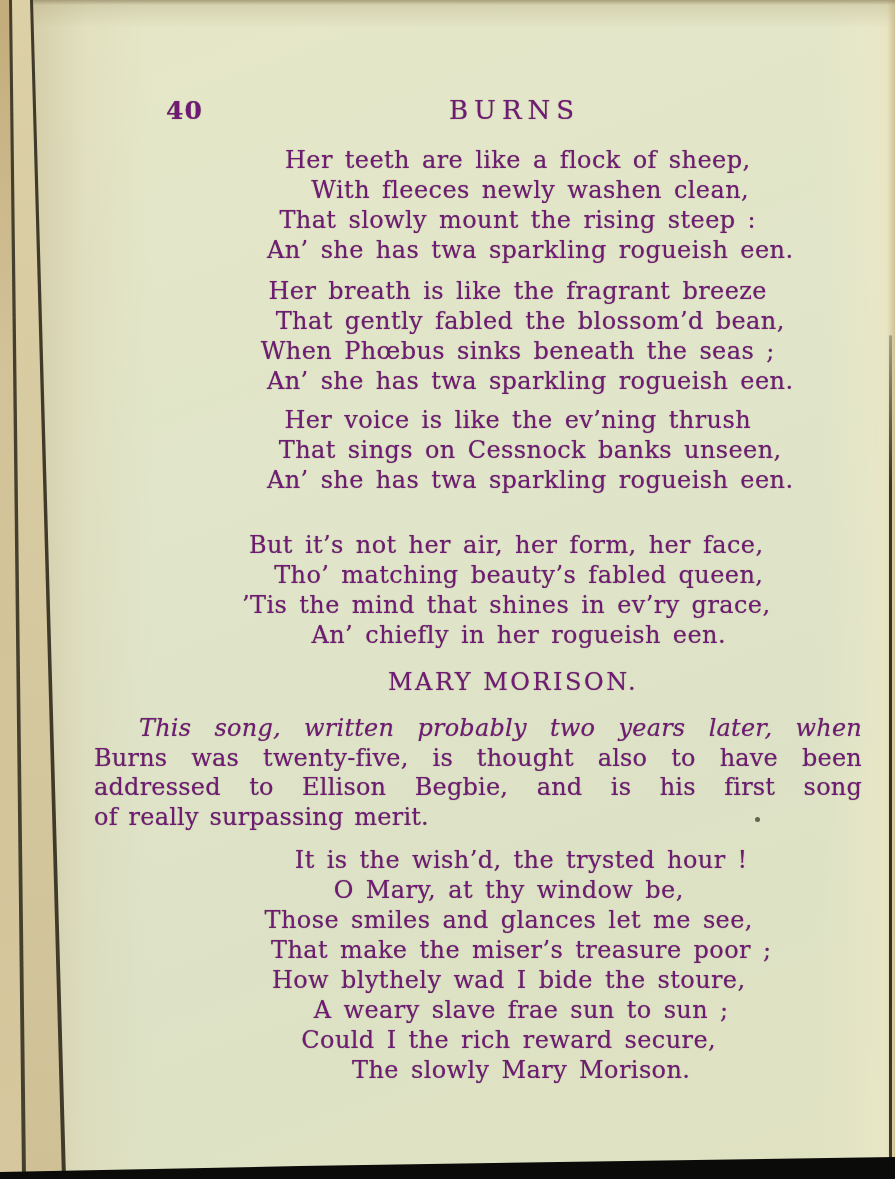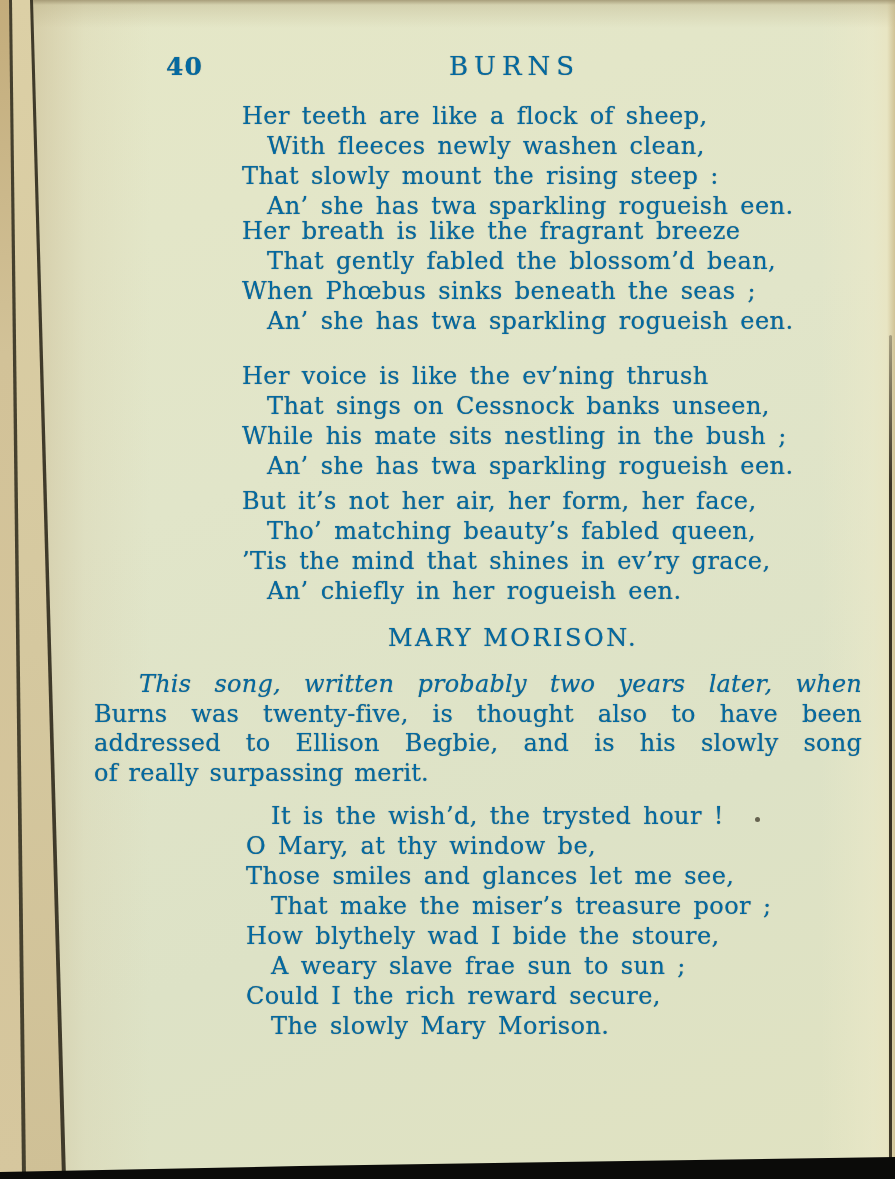--- a/index.html
+++ b/index.html
@@ -29,29 +29,30 @@
     position:absolute;left:889px;top:335px;width:3px;height:828px;
     background:linear-gradient(to bottom, rgba(58,52,38,.35), #3a3426 18%, #332e20 70%, #3f3929);
     border-radius:2px;
   }
   .bottom-edge{
     position:absolute;inset:0;background:#0b0b09;
     clip-path:polygon(0 1172px,300px 1166px,895px 1157px,895px 1179px,0 1179px);
   }
   
   .txt{
-    position:absolute;color:#0369a1;
+    position:absolute;color:#701a75;
     text-shadow:0 0 1px rgba(40,36,24,.55);
     white-space:nowrap;
+    margin-top:44px;
   }
   .pagenum{left:166px;top:52px;font-size:25px;font-weight:bold;letter-spacing:1px;}
   .running-title{left:449px;top:51px;font-size:26px;letter-spacing:6px;}
-  .stanza{font-size:24px;line-height:30px;word-spacing:4px;letter-spacing:.4px;left:242px;}
+  .stanza{font-size:24px;line-height:30px;word-spacing:4px;letter-spacing:.4px;left:242px;text-align:center;}
   .stanza .indent{padding-left:25px;}
-  .s1{top:101px}.s2{top:216px}.s3{top:361px}.s4{top:486px}.s5{top:801px;left:246px}
+  .s1{top:101px}.s2{top:232px}.s3{top:361px}.s4{top:486px}.s5{top:801px;left:246px}
   .section-heading{left:388px;top:624px;font-size:24px;letter-spacing:2.5px;}
   .prose{left:94px;top:670px;width:768px;font-size:24px;line-height:29.5px;word-spacing:3px;letter-spacing:.2px;white-space:normal;}
   .prose-line{text-align:justify;text-align-last:justify;}
   .prose-line.first{padding-left:45px;font-style:italic;}
   .prose-line.last{text-align-last:left;}
   .speck{
     position:absolute;left:755px;top:817px;width:5px;height:5px;border-radius:50%;
     background:rgba(62,56,40,.75);
   }
 </style>
@@ -82,37 +83,36 @@
   <div class="txt stanza s2">
     <div class="poem-line">Her breath is like the fragrant breeze</div>
     <div class="poem-line indent">That gently fabled the blossom’d bean,</div>
     <div class="poem-line">When Phœbus sinks beneath the seas ;</div>
     <div class="poem-line indent">An’ she has twa sparkling rogueish een.</div>
   </div>
 
   <div class="txt stanza s3">
     <div class="poem-line">Her voice is like the ev’ning thrush</div>
     <div class="poem-line indent">That sings on Cessnock banks unseen,</div>
-    <div class="poem-line">While his mate sits nestling in the bush ;</div>
     <div class="poem-line indent">An’ she has twa sparkling rogueish een.</div>
   </div>
 
   <div class="txt section-heading">MARY MORISON.</div>
 
   <div class="txt stanza s4">
     <div class="poem-line">But it’s not her air, her form, her face,</div>
     <div class="poem-line indent">Tho’ matching beauty’s fabled queen,</div>
     <div class="poem-line">’Tis the mind that shines in ev’ry grace,</div>
     <div class="poem-line indent">An’ chiefly in her rogueish een.</div>
   </div>
 
   <div class="txt prose">
     <div class="prose-line first">This song, written probably two years later, when</div>
     <div class="prose-line">Burns was twenty-five, is thought also to have been</div>
-    <div class="prose-line">addressed to Ellison Begbie, and is his slowly song</div>
+    <div class="prose-line">addressed to Ellison Begbie, and is his first song</div>
     <div class="prose-line last">of really surpassing merit.</div>
   </div>
 
   <div class="txt stanza s5">
     <div class="poem-line indent">It is the wish’d, the trysted hour !</div>
     <div class="poem-line">O Mary, at thy window be,</div>
     <div class="poem-line">Those smiles and glances let me see,</div>
     <div class="poem-line indent">That make the miser’s treasure poor ;</div>
     <div class="poem-line">How blythely wad I bide the stoure,</div>
     <div class="poem-line indent">A weary slave frae sun to sun ;</div>

